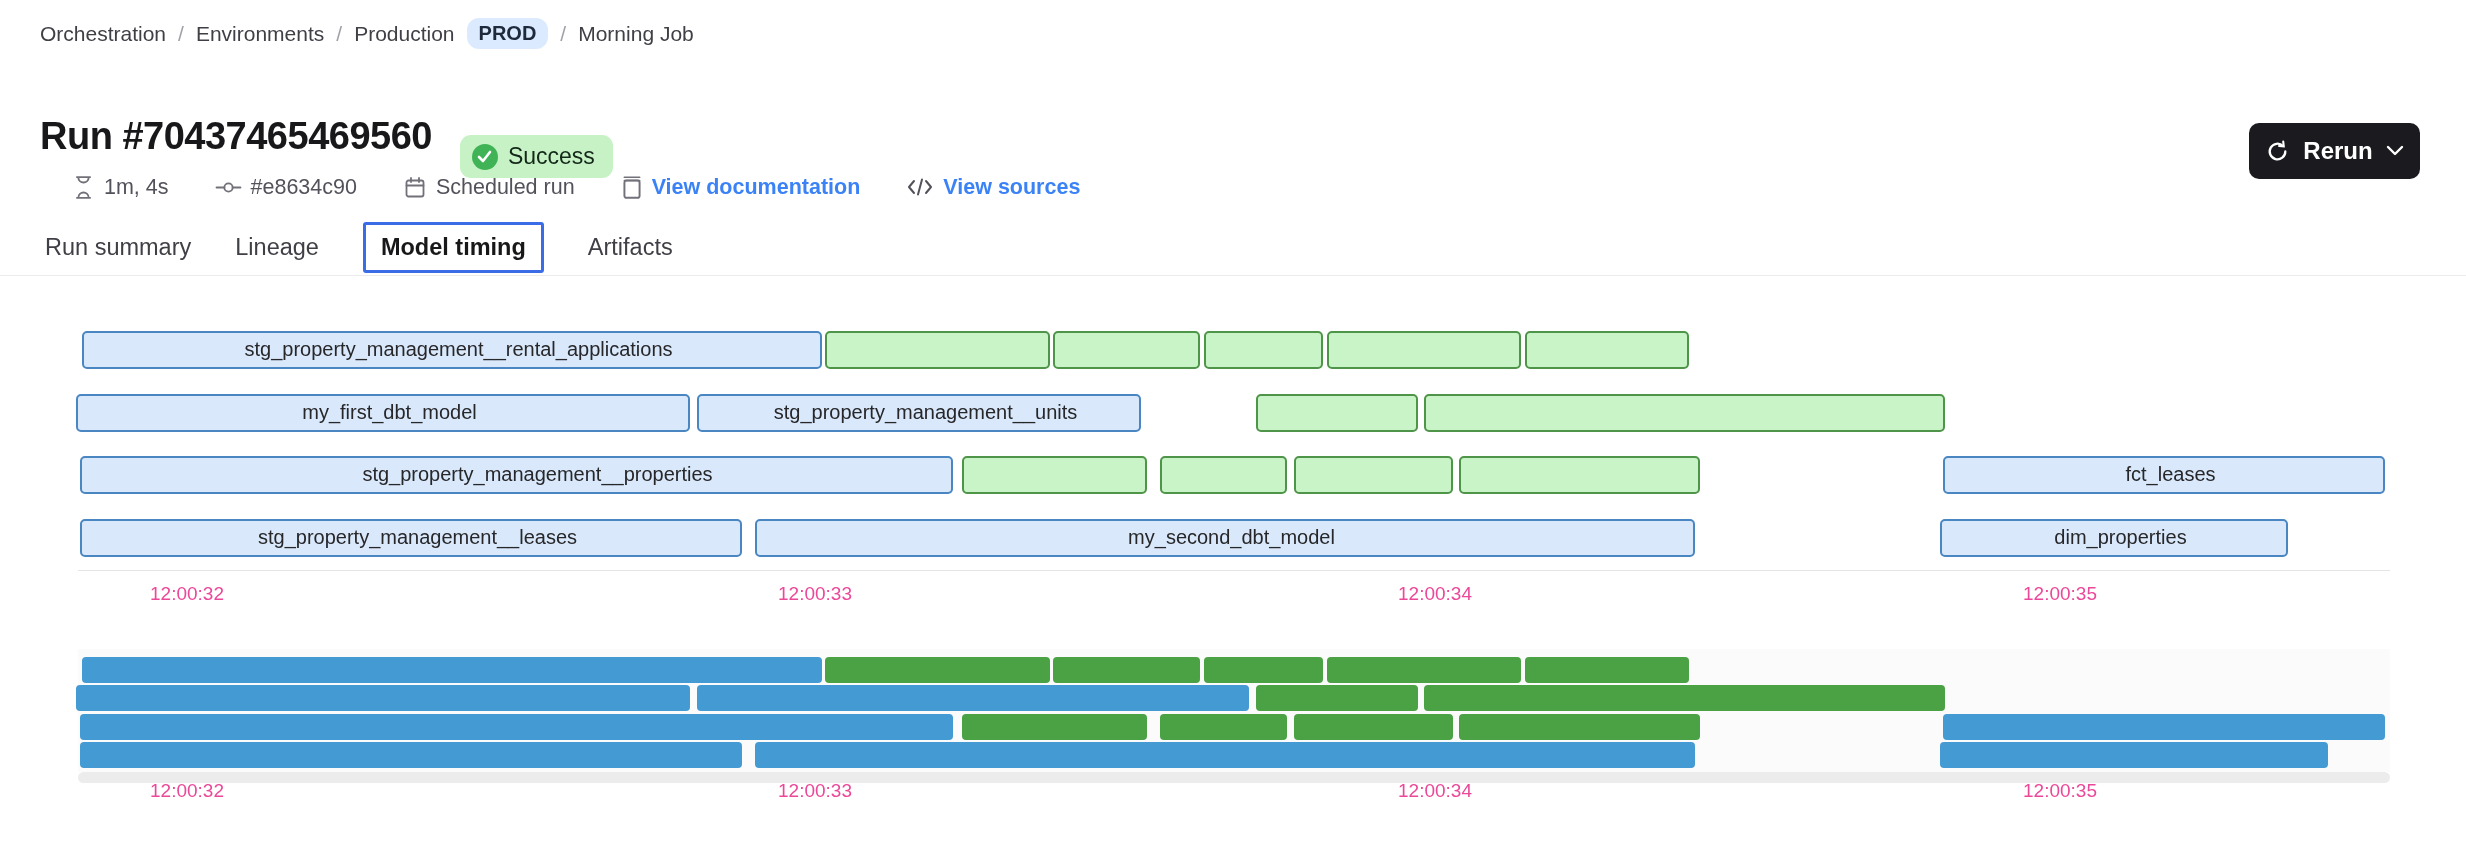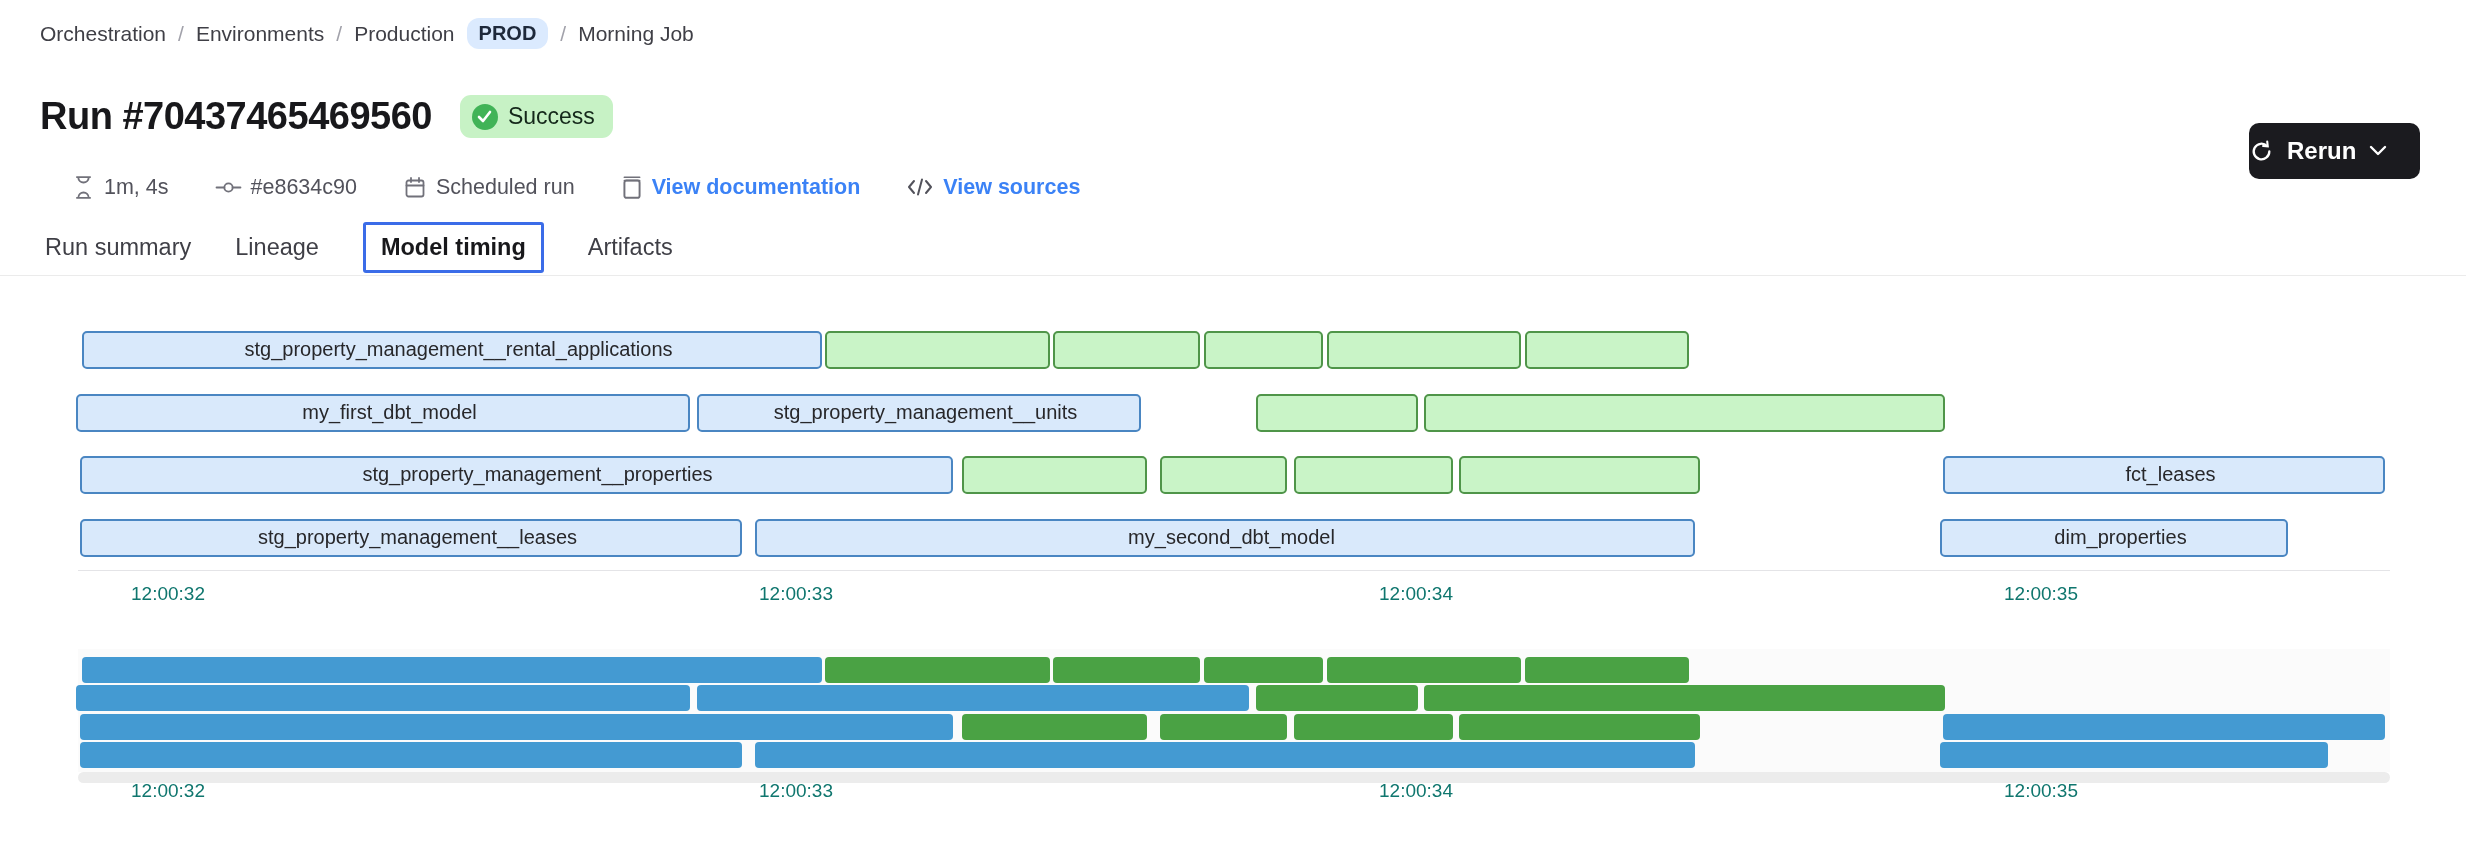--- a/index.html
+++ b/index.html
@@ -12,37 +12,37 @@
     font-size:21px; color:#3f3f46; }
   .crumb { white-space:nowrap; }
   .crumb-sep { color:#a1a1aa; }
   .env-pill { background:#dbeafe; color:#1e293b; font-weight:700; font-size:20px;
     padding:4px 12px; border-radius:12px; }
 
   
   .title-row { position:absolute; left:40px; top:95px; display:flex; align-items:center; gap:28px; }
   .run-title { font-size:38px; font-weight:700; color:#18181b; letter-spacing:-0.5px; }
   .status-badge { display:flex; align-items:center; gap:10px; background:#c7f2c5; border-radius:11px;
-    padding:8px 18px 8px 12px; font-size:23px; color:#14281a; font-weight:500; }
+    padding:8px 18px 8px 12px; font-size:23px; color:#14281a; font-weight:500;margin-top:40px; }
   .status-dot { width:26px; height:26px; border-radius:50%; background:#41b357; display:flex;
     align-items:center; justify-content:center; }
   .status-dot svg { display:block; }
 
   
   .meta-row { position:absolute; left:40px; top:174px; display:flex; align-items:center; gap:14px;
     font-size:21.5px; color:#52525b; }
   .meta-item { display:flex; align-items:center; gap:9px; white-space:nowrap; }
   .meta-gap { width:18px; }
   .meta-icon { display:flex; align-items:center; }
   .meta-link { color:#3b82f6; font-weight:700; text-decoration-color:#9ca3af;
     text-underline-offset:6px; text-decoration-thickness:2px; cursor:pointer; }
 
   
   .rerun-btn { position:absolute; left:2249px; top:123px; width:171px; height:56px; background:#1b1b1f;
-    border:none; border-radius:10px; display:flex; align-items:center; gap:13px;
+    border:none; border-radius:10px; display:flex; align-items:center; justify-content:center; gap:13px;
     color:#fff; cursor:pointer; }
   .rerun-label { font-size:24px; font-weight:700; color:#fff; }
 
   
   .tabs { position:absolute; left:45px; top:222px; display:flex; align-items:center; gap:44px; }
   .tab { font-size:23.5px; color:#3f3f46; font-weight:500; white-space:nowrap; cursor:pointer;
     padding:9px 0; }
   .tab.selected { color:#18181b; font-weight:600; border:3px solid #3b6ce8; border-radius:3px;
     padding:9px 15px; }
   .tabs-divider { position:absolute; left:0; top:275px; width:2466px; height:1px; background:#ebebeb; }
@@ -51,22 +51,22 @@
   .gantt-layer { position:absolute; left:0; top:0; width:2466px; height:842px; pointer-events:none; }
   .gantt-layer > * { pointer-events:auto; }
   .gbar { position:absolute; border-radius:5px; border:2px solid; overflow:hidden; cursor:pointer; }
   .gbar.model { background:var(--model-fill); border-color:var(--model-border); }
   .gbar.test  { background:var(--test-fill);  border-color:var(--test-border); }
   .gbar-label { display:block; font-size:20px; color:#27272a; line-height:33px; padding-left:13px;
     white-space:nowrap;text-align:center; }
   .mbar { position:absolute; border-radius:4px; cursor:pointer; }
   .mbar.model { background:var(--mini-model); }
   .mbar.test  { background:var(--mini-test); }
-  .tick-label { position:absolute; transform:translateX(-50%); font-size:19px; color:#0f766e;
-    white-space:nowrap; }
+  .tick-label { position:absolute; transform:translateX(-50%); font-size:19px; color:#ec4899;
+    white-space:nowrap;margin-left:19px; }
   .axis-line { position:absolute; left:78px; width:2312px; height:1px; background:#e4e4e7; }
   .mini-panel { position:absolute; left:78px; top:649px; width:2312px; height:123px; background:#fbfbfb; }
   .mini-scrollbar { position:absolute; left:78px; top:772px; width:2312px; height:11px;
     background:#ececec; border-radius:6px; cursor:pointer; }
 </style>
 </head>
 <body>
 
 <div class="page">
 

